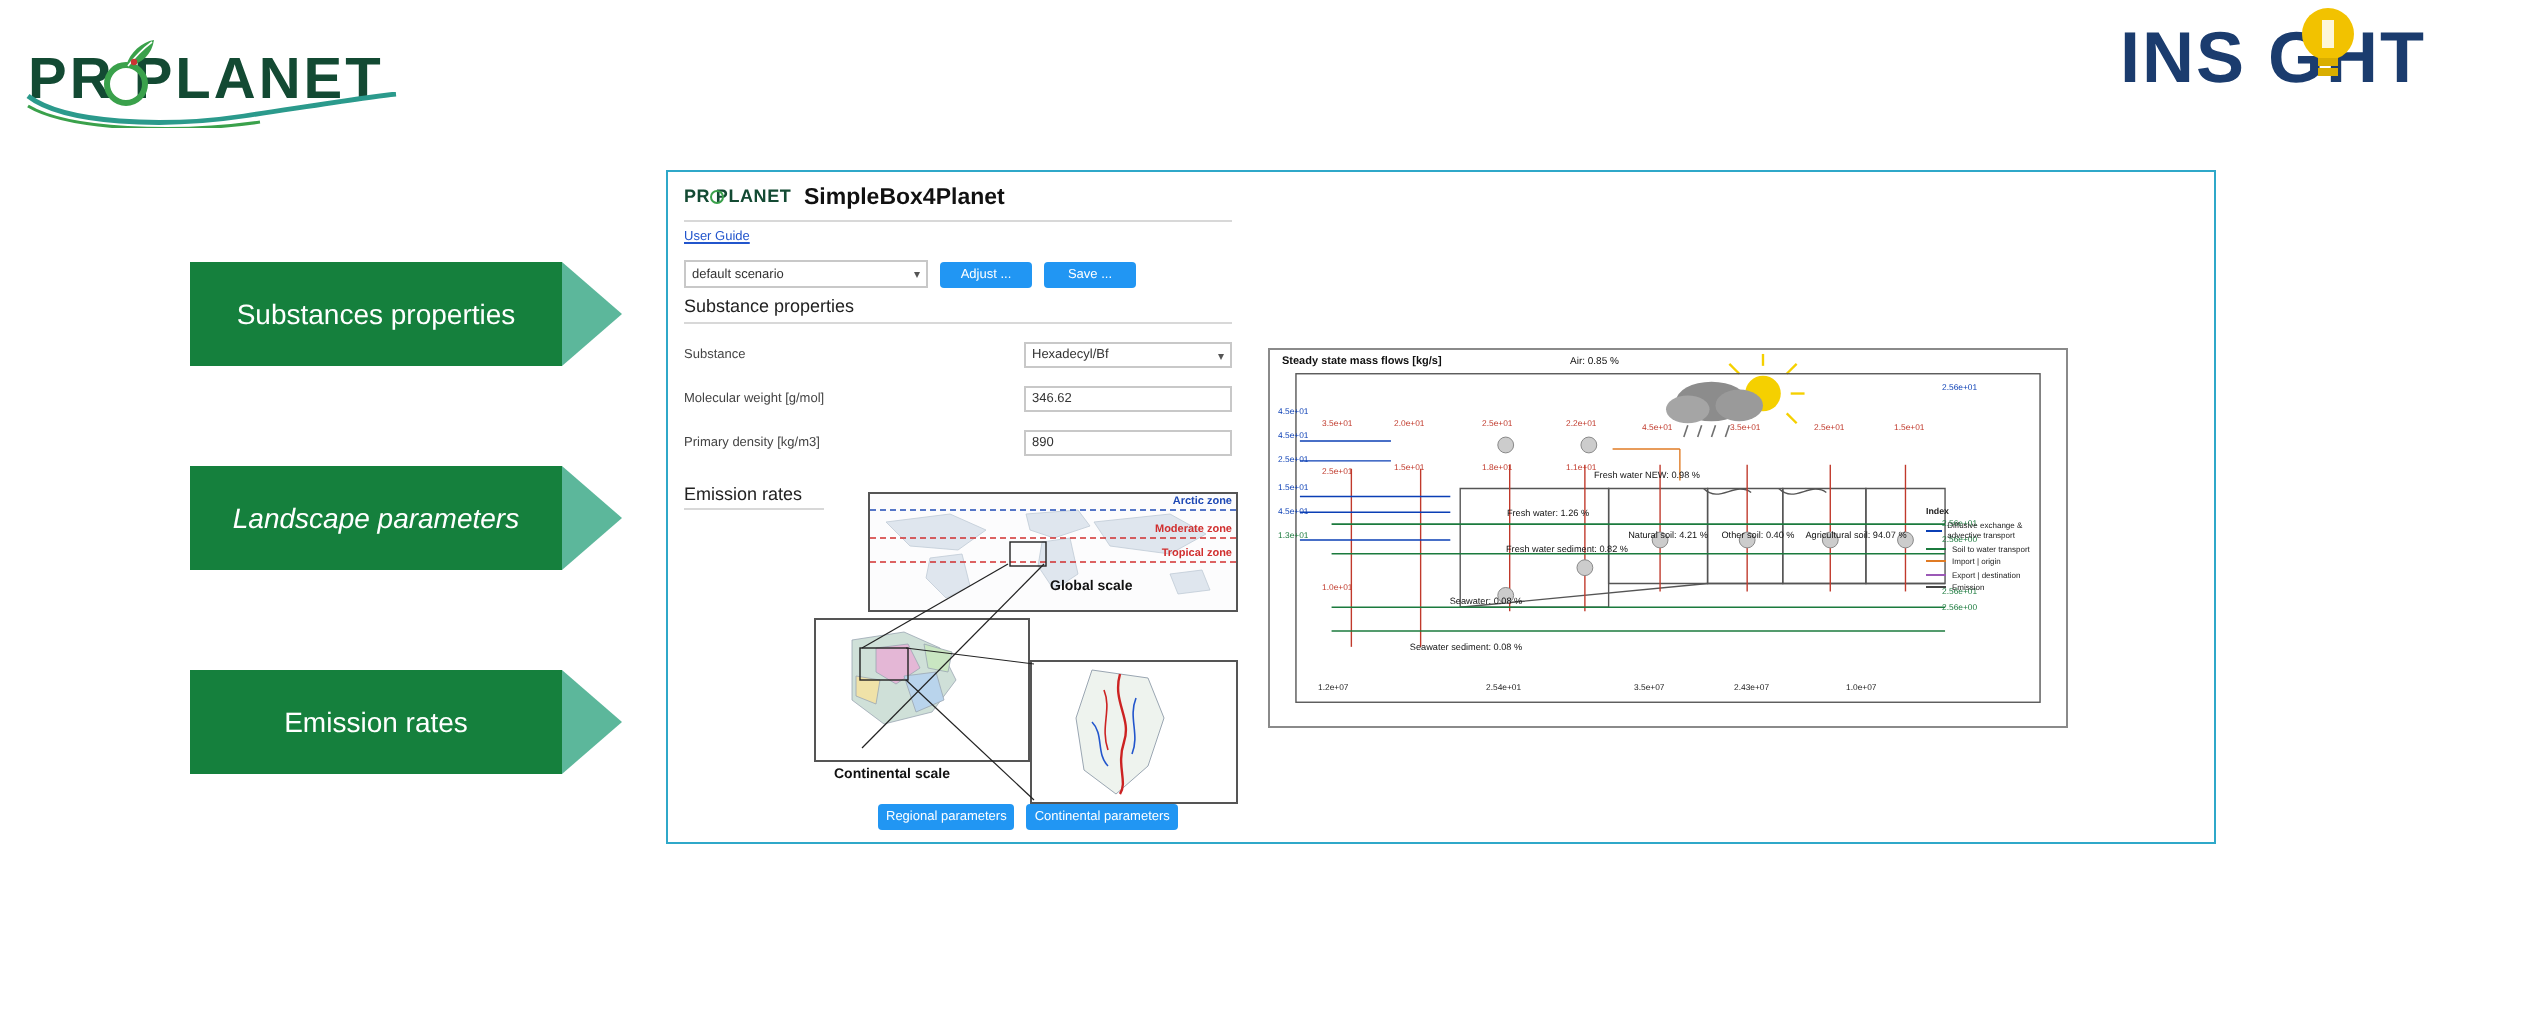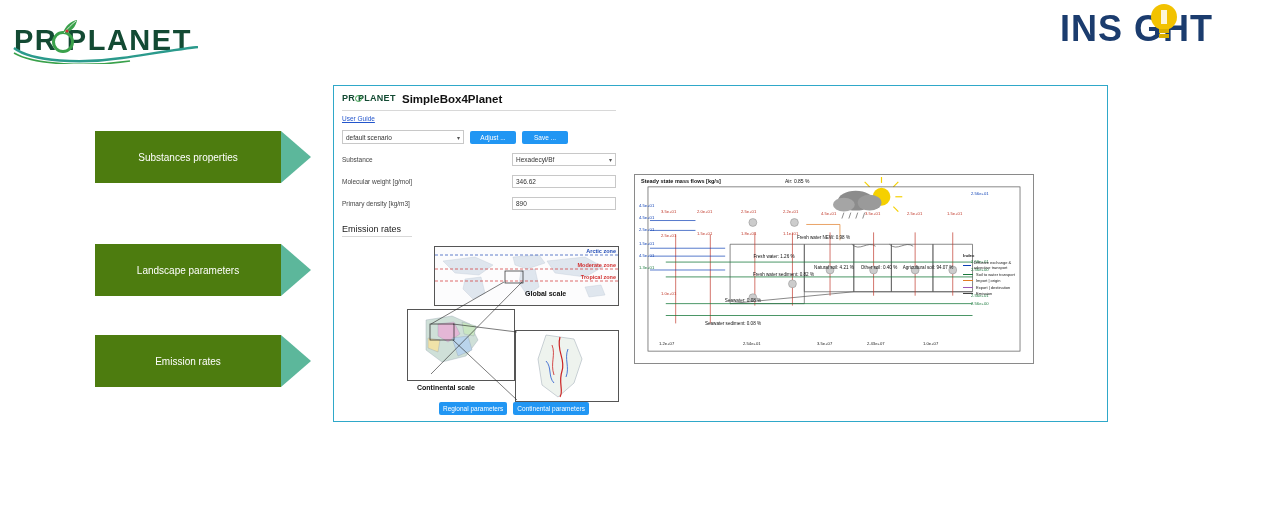--- a/index.html
+++ b/index.html
@@ -74,40 +74,40 @@
   }
 
   
   .arrow-box {
     position: absolute;
     height: 52px;
     display: flex;
     align-items: center;
   }
   .arrow-body {
-    background: #4d7c0f;
+    background: #15803d;
     height: 52px;
     display: flex;
     align-items: center;
     justify-content: center;
     color: #ffffff;
-    font-size: 10px;
+    font-size: 14px;
     padding: 0 10px;
     box-sizing: border-box;
     white-space: nowrap;
   }
   .arrow-head {
     width: 0; height: 0;
     border-top: 26px solid transparent;
     border-bottom: 26px solid transparent;
     border-left: 30px solid #5cb79b;
   }
   #arrow-substances { left: 95px; top: 131px; }
   #arrow-substances .arrow-body { width: 186px; }
-  #arrow-landscape { left: 95px; top: 244px; }
+  #arrow-landscape { left: 95px; top: 233px; font-style: italic; }
   #arrow-landscape .arrow-body { width: 186px; }
   #arrow-emission { left: 95px; top: 335px; }
   #arrow-emission .arrow-body { width: 186px; }
 
   
   #mass-flow-callout {
     position: absolute;
     left: 686px; top: 130px;
     width: 298px; height: 52px;
     background: #5cb79b;
@@ -416,20 +416,21 @@
 
     <div class="scenario-row">
       <div class="select-box">
         <span>default scenario</span>
         <span class="caret">▾</span>
       </div>
       <div class="blue-btn">Adjust ...</div>
       <div class="blue-btn">Save ...</div>
     </div>
 
+    <div class="section-title">Substance properties</div>
 
     <div class="prop-row">
       <div class="prop-label">Substance</div>
       <div class="prop-field">
         <span>Hexadecyl/Bf</span>
         <span class="caret">▾</span>
       </div>
     </div>
     <div class="prop-row">
       <div class="prop-label">Molecular weight [g/mol]</div>

